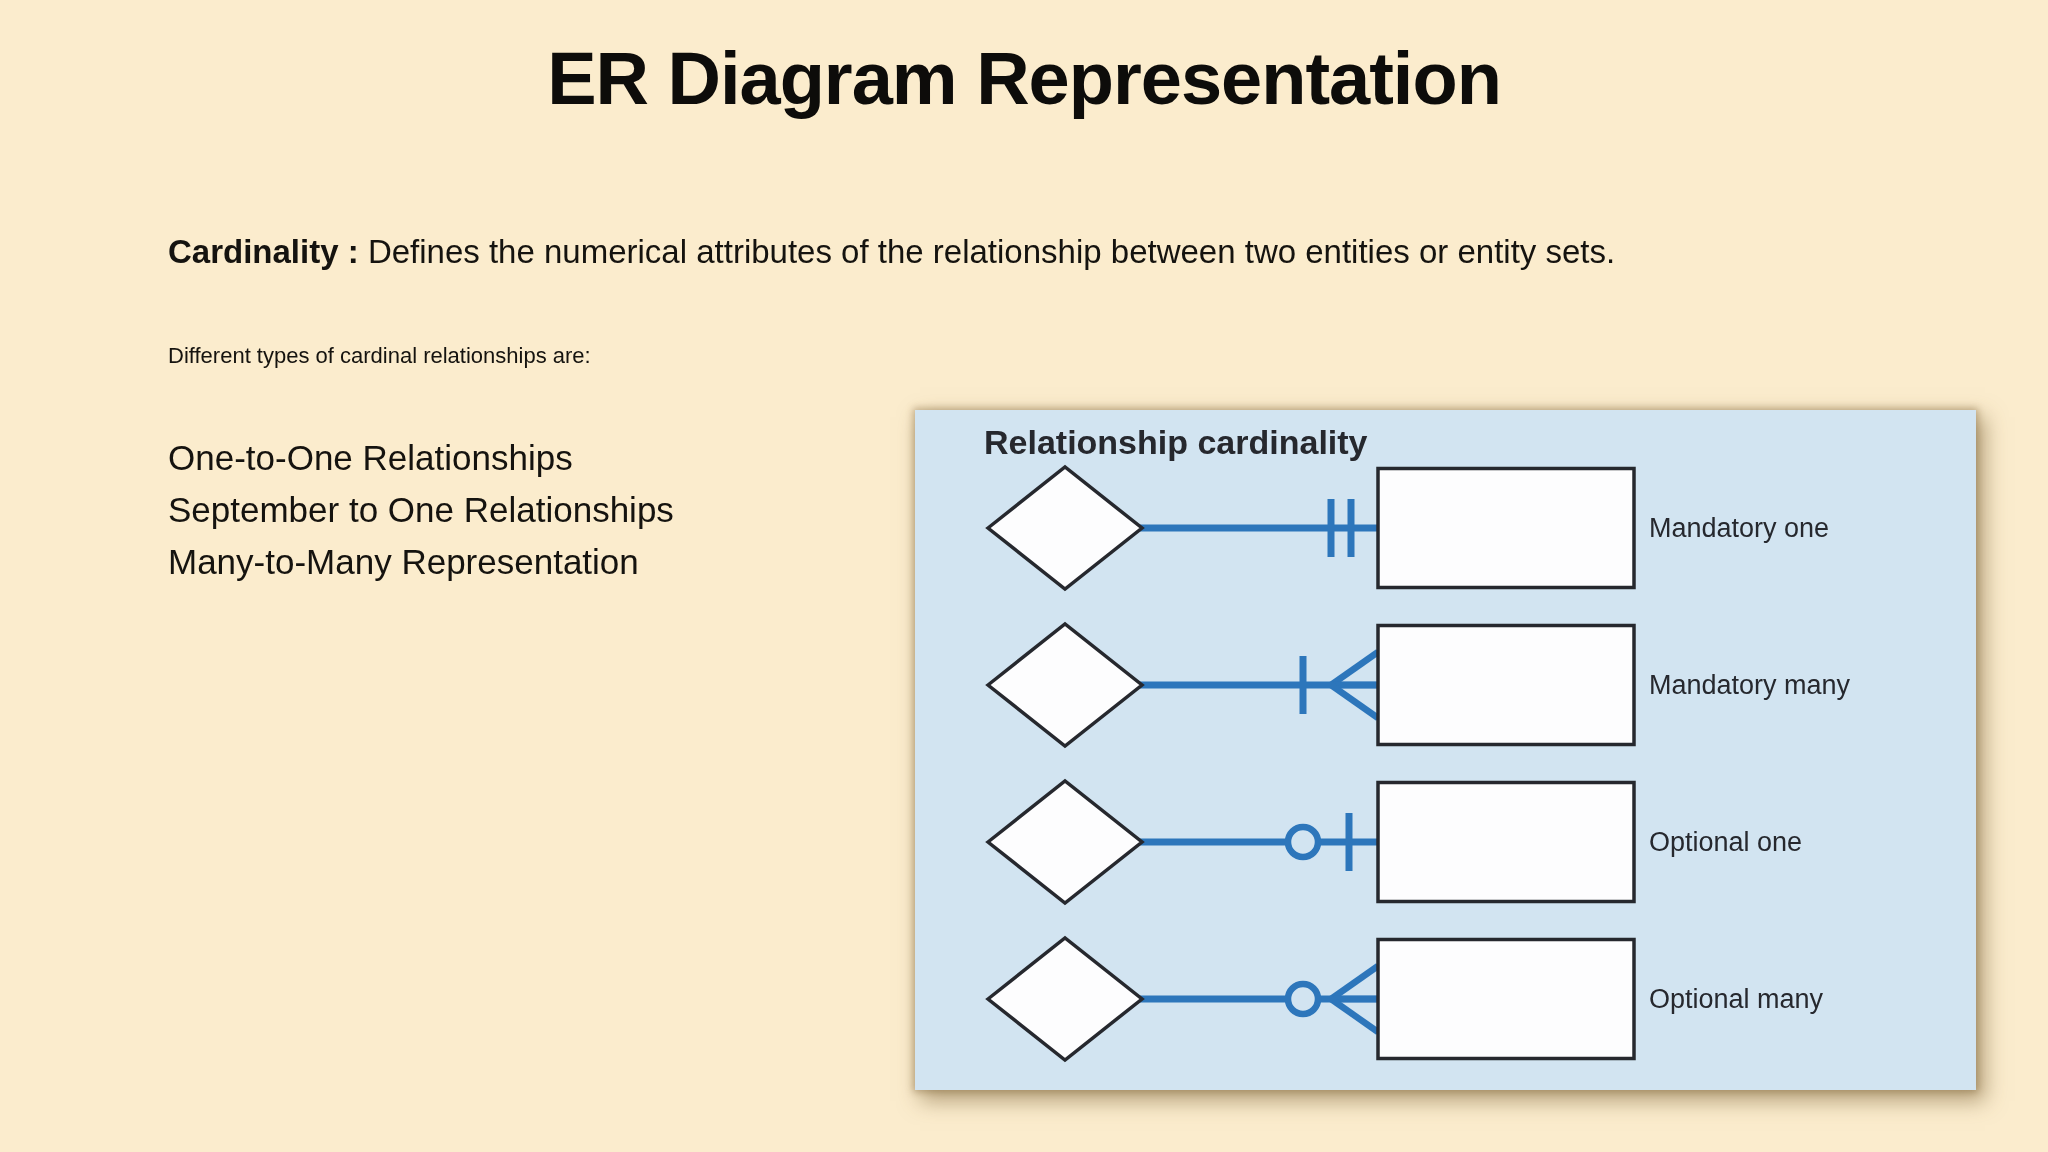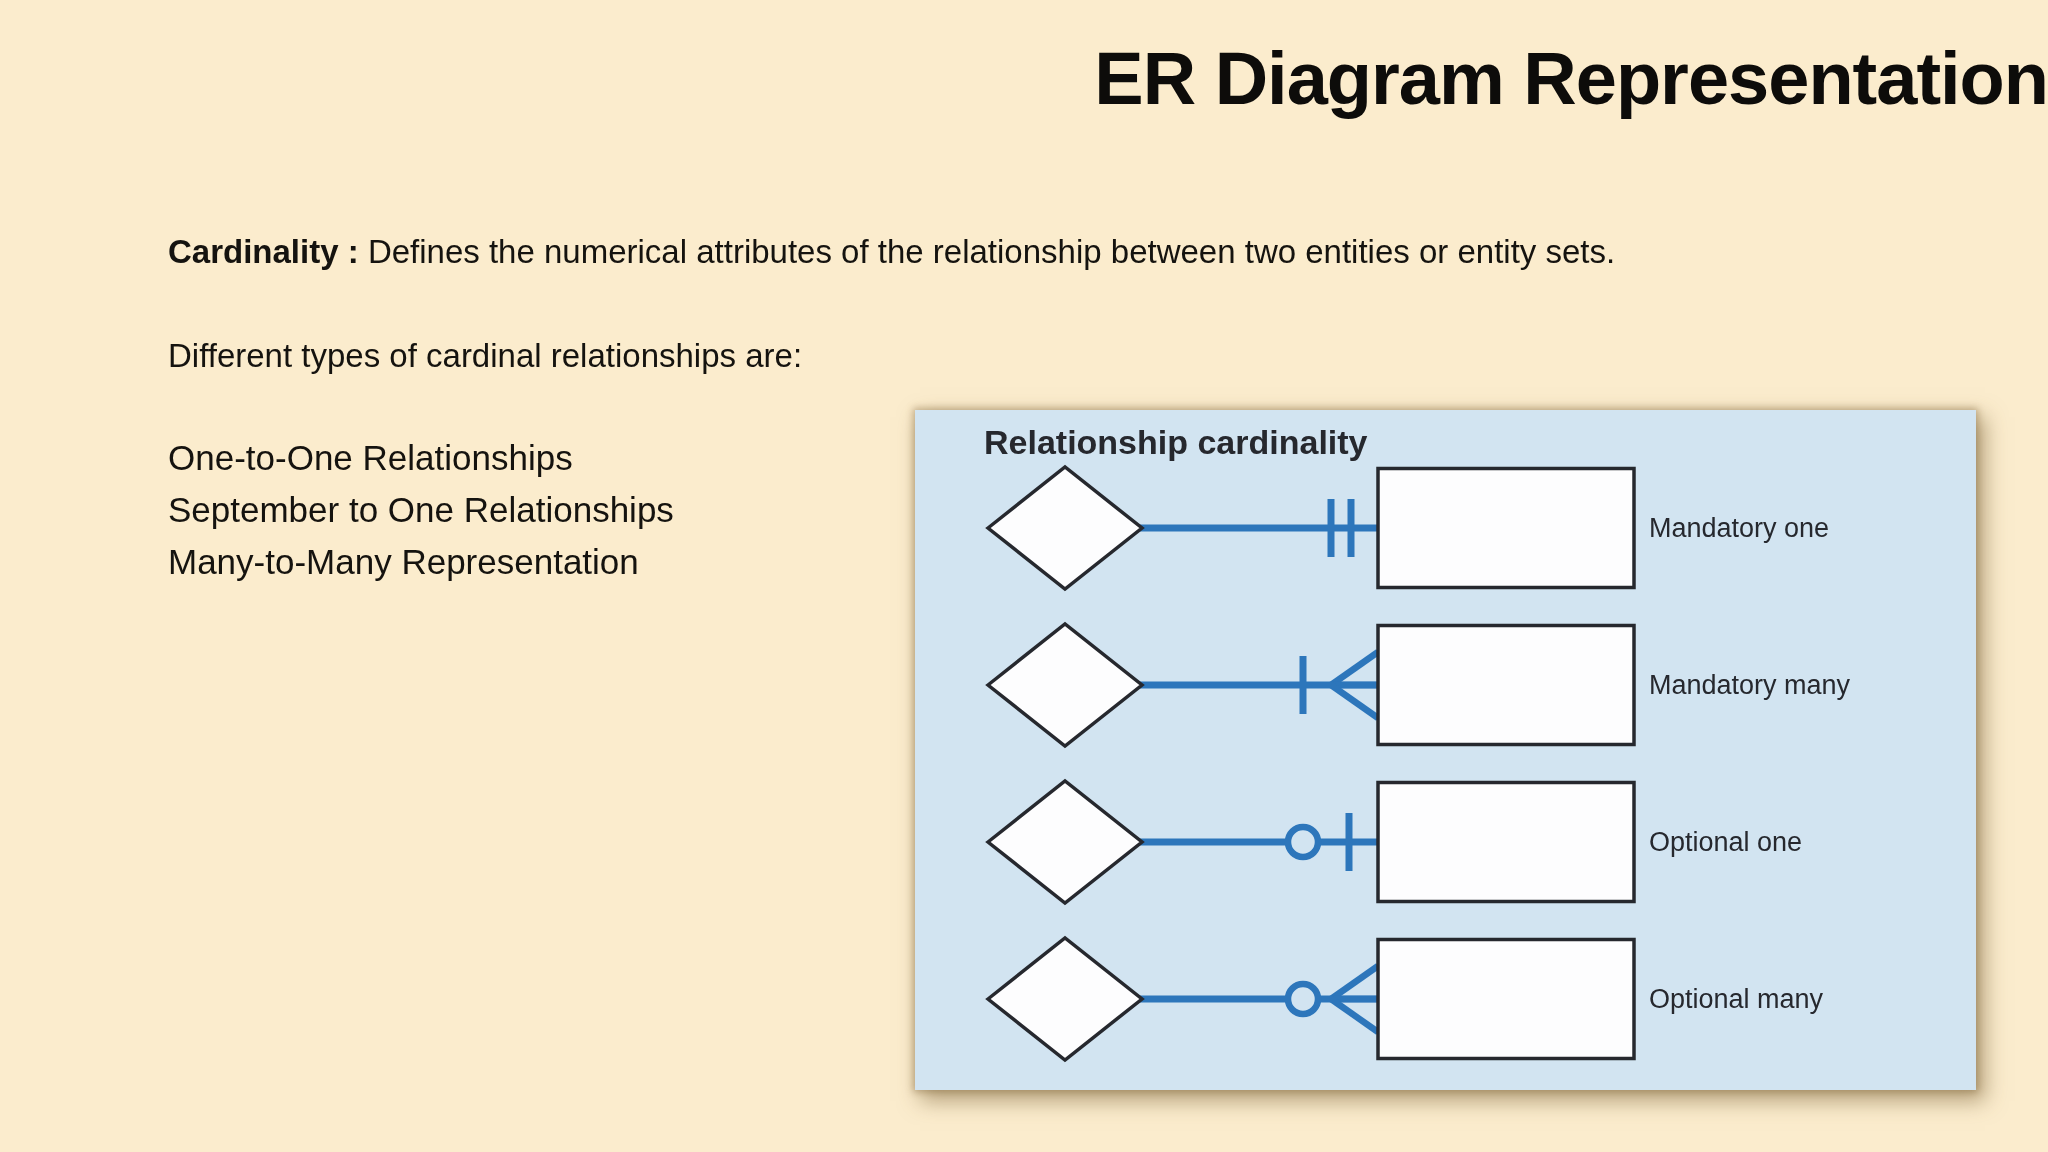--- a/index.html
+++ b/index.html
@@ -12,31 +12,31 @@
   *{margin:0;padding:0;box-sizing:border-box;}
   html,body{width:2048px;height:1152px;}
   body{
     background:var(--slide-bg);
     font-family:"Liberation Sans","DejaVu Sans",sans-serif;
     color:var(--text);
   }
   .slide{position:relative;width:2048px;height:1152px;overflow:hidden;background:var(--slide-bg);}
   .slide-title{
     position:absolute;top:36px;left:0;width:100%;
-    text-align:right;
+    text-align:center;
     font-size:74px;font-weight:700;letter-spacing:-1px;color:#0d0c0a;
   }
   .para{
     position:absolute;left:168px;top:230px;width:1760px;
     font-size:33px;line-height:44px;color:var(--text);
   }
   .para .term{font-weight:700;}
   .intro{
     position:absolute;left:168px;top:334px;width:1200px;
-    font-size:33px;line-height:44px;color:var(--text);
+    font-size:22px;line-height:44px;color:var(--text);
   }
   .rel-list{
     position:absolute;left:168px;top:432px;width:900px;
     font-size:35px;line-height:52px;color:var(--text);
   }
   .figure{
     position:absolute;left:915px;top:410px;width:1061px;height:680px;
     background:var(--panel-bg);
     box-shadow:0 0 7px 2px rgba(124,96,49,0.40), 7px 9px 20px 2px rgba(116,89,45,0.50);
   }

